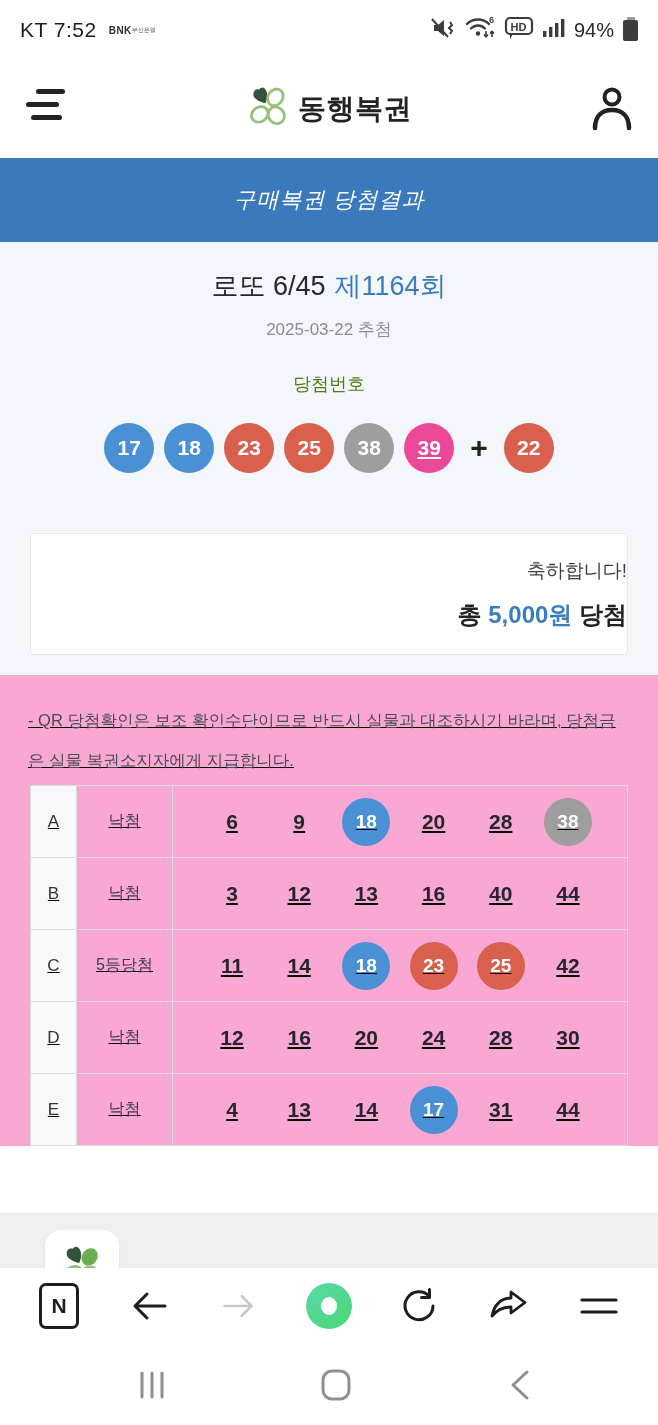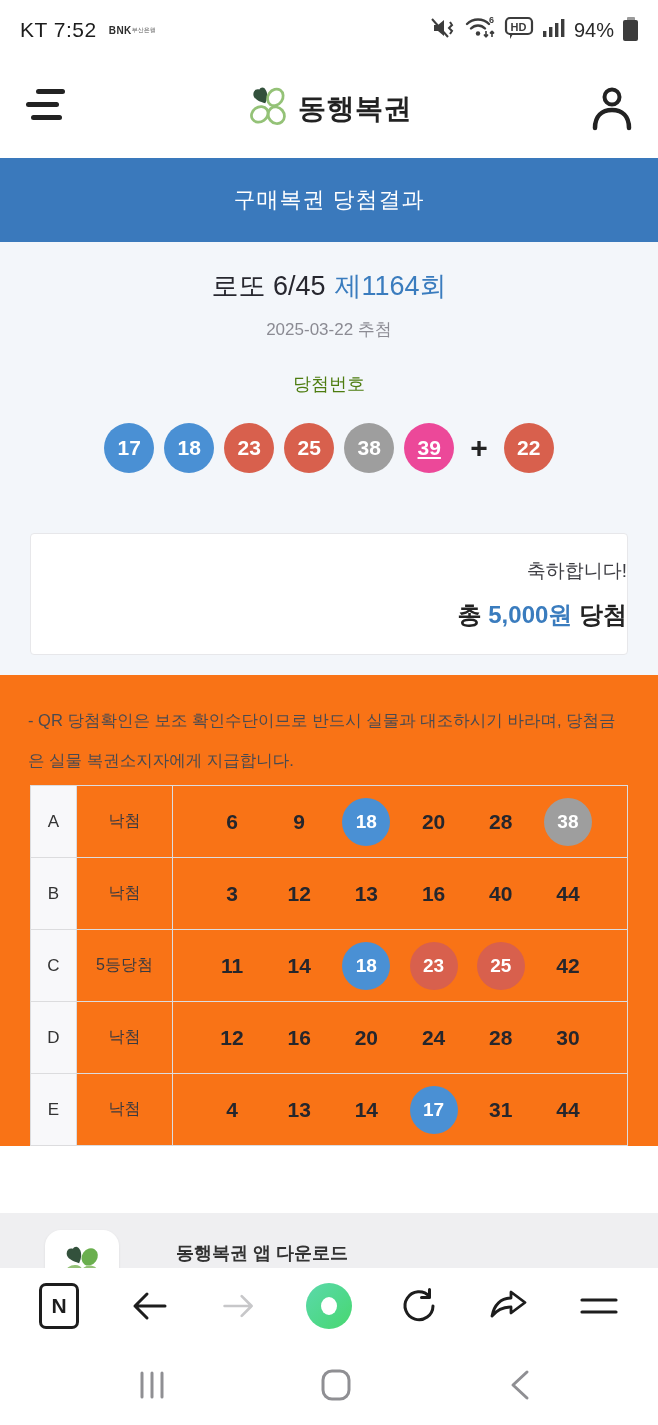--- a/index.html
+++ b/index.html
@@ -26,38 +26,38 @@
   .hamburger{position:absolute;left:26px;top:29px;width:36px;height:38px;cursor:pointer;}
   .hamburger .bar{height:5px;background:#222;border-radius:3px;}
   .hamburger .b1{width:29px;margin-left:10px;}
   .hamburger .b2{width:33px;margin-left:0;margin-top:8px;}
   .hamburger .b3{width:31px;margin-left:5px;margin-top:8px;}
   .brand{position:absolute;left:0;right:0;top:0;height:98px;display:flex;align-items:center;justify-content:center;gap:8px;font-family:Liberation Serif, serif;}
   .brand-text{font-size:28px;font-weight:bold;color:#222;letter-spacing:.5px;}
   .profile-btn{position:absolute;right:24px;top:26px;width:44px;height:48px;}
   
   .blue-banner{position:absolute;top:158px;left:0;right:0;height:84px;background:var(--banner-blue,#3a79bc);
-    display:flex;align-items:center;justify-content:center;color:#fff;font-size:22px;letter-spacing:1px;}
+    display:flex;align-items:center;justify-content:center;color:#fff;font-size:22px;letter-spacing:1px;font-style:italic;}
   
   .result-section{position:absolute;top:242px;left:0;right:0;height:433px;background:var(--section-bg,#f3f6fa);}
   .result-title{position:absolute;top:26px;width:100%;text-align:center;font-size:27px;font-weight:normal;color:#27272f;}
   .result-title .round{color:var(--accent-blue,#3a7cbe);margin-left:9px;}
   .draw-date{position:absolute;top:76px;width:100%;text-align:center;font-size:17px;color:#8b8b93;}
   .numbers-label{position:absolute;top:130px;width:100%;text-align:center;font-size:18px;color:#4d7c0f;}
   .balls-row{position:absolute;top:181px;left:0;right:0;display:flex;align-items:center;justify-content:center;gap:10px;}
   .ball-lg{width:50px;height:50px;border-radius:50%;display:flex;align-items:center;justify-content:center;
     color:#fff;font-size:21px;font-weight:bold;}
   .plus{font-size:30px;font-weight:bold;color:#222;margin:0 6px;}
   .congrats-card{position:absolute;top:291px;left:30px;right:30px;height:120px;background:#fff;
     border:1px solid #e7e7ea;border-radius:4px;display:flex;flex-direction:column;align-items:flex-end;justify-content:center;gap:15px;}
   .congrats-line{font-size:19px;color:#3c3c42;}
   .prize-line{font-size:24px;font-weight:bold;color:#222;}
   .prize-line .amount{color:var(--accent-blue,#3a7cbe);}
   
-  .notice-section{position:absolute;top:675px;left:0;right:0;background:#f97316;}
+  .notice-section{position:absolute;top:675px;left:0;right:0;background:#f9a8d4;text-decoration:underline;}
   .notice{margin:25px 28px 0;font-size:16.5px;line-height:40px;color:#4a4a50;}
   table.ticket{border-collapse:collapse;table-layout:fixed;width:598px;margin:5px 30px 0;}
   table.ticket td{border:1px solid #dcdcde;height:72px;box-sizing:border-box;}
   td.col-label{width:46px;background:#f8f8fa;text-align:center;font-size:17px;color:#333;}
   td.col-status{width:96px;text-align:center;font-size:16px;color:#3a3a40;}
   td.col-numbers{padding:0 32px;}
   .nums{display:flex;justify-content:space-between;align-items:center;}
   .slot{width:54px;display:flex;align-items:center;justify-content:center;}
   .plain{font-size:21px;font-weight:600;color:#26262c;}
   .ball-sm{width:48px;height:48px;border-radius:50%;display:flex;align-items:center;justify-content:center;
@@ -326,21 +326,20 @@
 
   <div class="footer-banner">
     <div class="footer-app-icon">
       <svg width="46" height="46" viewBox="0 0 48 48" fill="none">
         <path d="M21 20 C14 18 8 15 8 10 C8 6 11 4 14.5 5 C16 2 20 2 21.5 5.5 C24 9 23.5 15 21 20 Z" fill="#33513c"></path>
         <ellipse cx="32" cy="13.5" rx="8" ry="9.5" transform="rotate(35 32 13.5)" fill="#6aaf4e"></ellipse>
         <ellipse cx="15" cy="32" rx="8" ry="9.5" transform="rotate(55 15 32)" stroke="#94c277" stroke-width="3"></ellipse>
         <ellipse cx="33" cy="33" rx="8.5" ry="9.5" transform="rotate(-40 33 33)" stroke="#94c277" stroke-width="3"></ellipse>
       </svg>
     </div>
-    <div class="footer-text">동행복권 앱 다운로드</div>
   </div>
 
   <div class="browser-bar">
     <div class="bb-btn">
       <div class="naver-box">N</div>
     </div>
     <div class="bb-btn">
       <svg width="40" height="32" viewBox="0 0 40 32" fill="none">
         <path d="M36 16H6M6 16l12-12M6 16l12 12" stroke="#1d1d1d" stroke-width="3" stroke-linecap="round" stroke-linejoin="round"></path>
       </svg>

